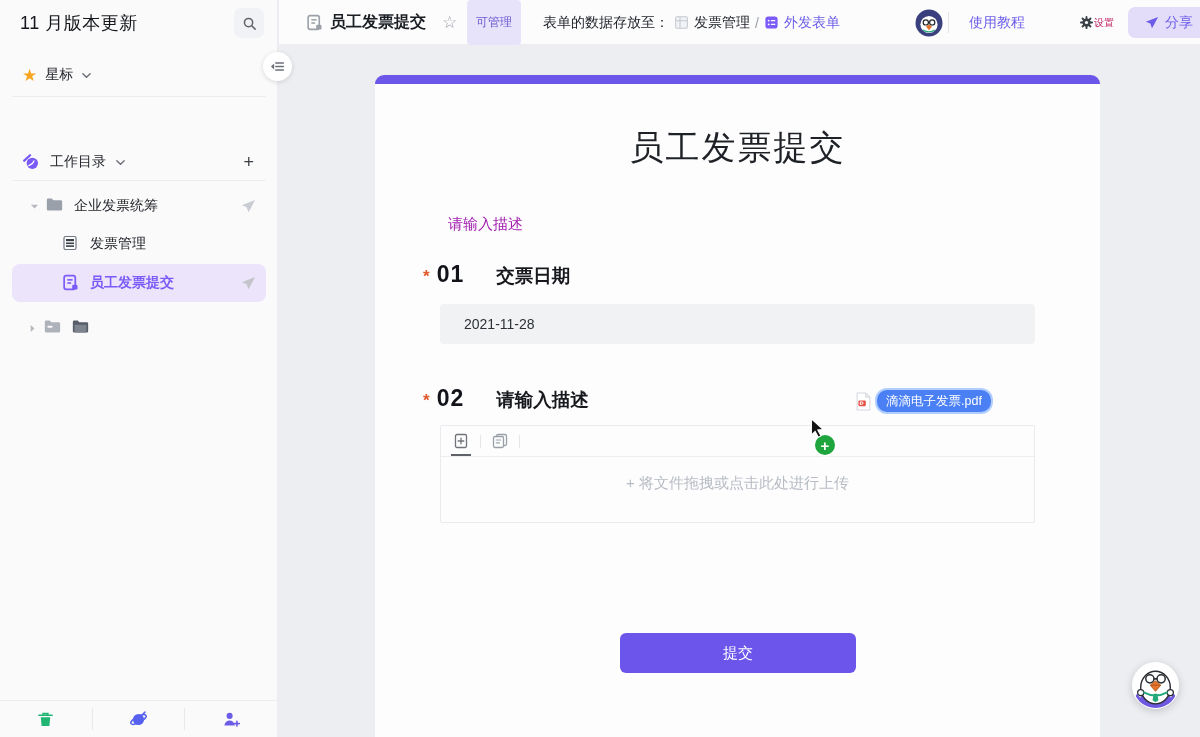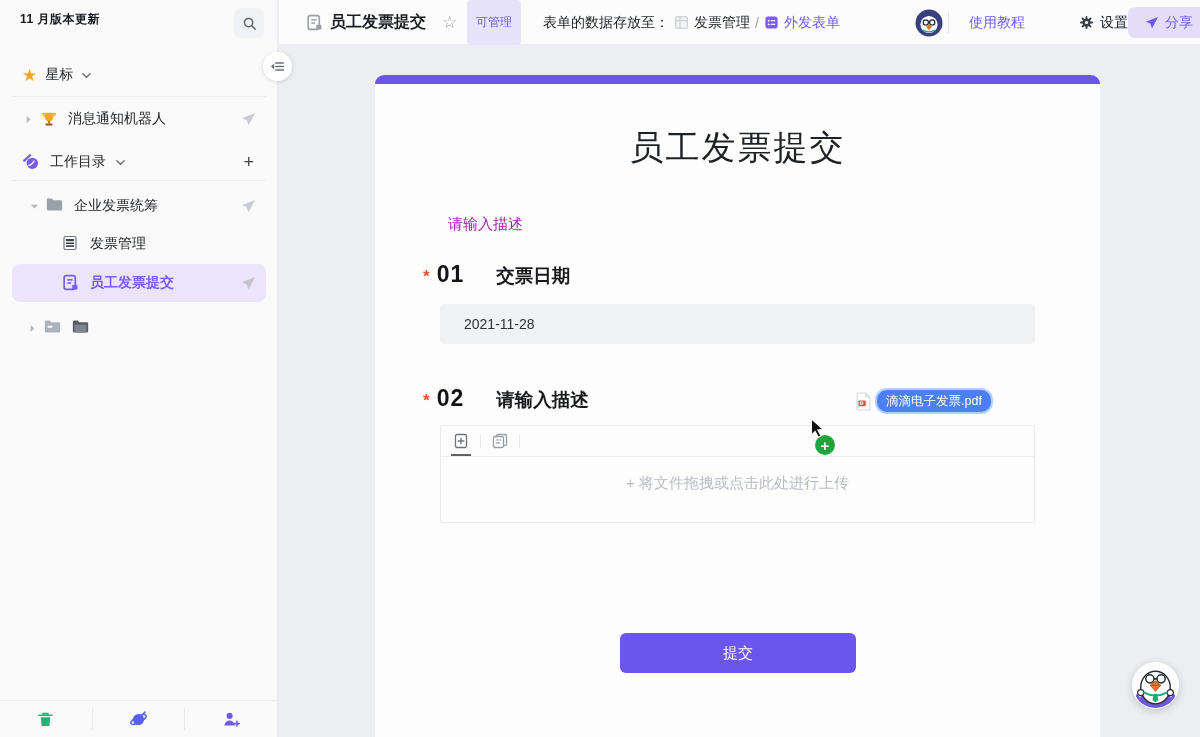--- a/index.html
+++ b/index.html
@@ -4,21 +4,21 @@
 <style>
   * { margin:0; padding:0; box-sizing:border-box; }
   html,body { width:1200px; height:737px; }
   body { position:relative; overflow:hidden; background:#eceef1;
          font-family:"Liberation Sans","DejaVu Sans",sans-serif; color:#23262b; }
   svg { display:block; }
 
   
   .sidebar { position:absolute; left:0; top:0; width:278px; height:737px;
              background:#fafafb; border-right:1px solid #ececf0; z-index:2; }
-  .sb-title { position:absolute; left:20px; top:11px; font-size:12px; font-weight:bold; color:#15171c; letter-spacing:.5px; }
+  .sb-title { position:absolute; left:20px; top:11px; font-size:18px; font-weight:normal; color:#15171c; letter-spacing:.5px; }
   .sb-search { position:absolute; right:13px; top:8px; width:30px; height:30px; border-radius:7px;
                background:#f1f2f5; display:flex; align-items:center; justify-content:center; cursor:pointer; }
   .sb-row { position:absolute; left:12px; width:254px; height:32px; display:flex; align-items:center;
             font-size:14px; border-radius:8px; cursor:pointer; }
   .sb-row .grow { flex:1; }
   .glyph-star { color:#f7a521; font-size:17px; margin:0 8px 0 10px; }
   .caret { width:10px; margin:0 6px 0 12px; flex:0 0 auto; }
   .row-icon { width:18px; height:18px; margin-right:10px; flex:0 0 auto; }
   .plane { width:15px; height:15px; margin-right:10px; flex:0 0 auto; }
   .hr { position:absolute; left:12px; width:254px; height:1px; background:#ededf0; }
@@ -40,21 +40,21 @@
   .tb-docicon { left:27px; }
   .tb-title { left:51px; font-size:16px; font-weight:bold; color:#1b1e23; }
   .tb-star { left:163px; font-size:17px; color:#9ba0a8; cursor:pointer; }
   .tb-badge-wrap { left:188px; }
   .tb-badge { background:#e7e3fb; color:#6b59d3; font-size:12px; padding:14px 9px; border-radius:4px; }
   .tb-storage { left:264px; gap:5px; font-size:14px; color:#1d2127; }
   .crumb-purple { color:#6c5ce7; cursor:pointer; }
   .tb-avatar { left:636px; cursor:pointer; }
   .tb-divider { left:669px; top:12px; height:21px; width:1px; background:#e3e4e8; position:absolute; }
   .tb-tutorial { left:690px; font-size:14px; color:#6c5ce7; cursor:pointer; }
-  .tb-settings { left:800px; gap:6px; font-size:14px; color:#0f172a; cursor:pointer; }
+  .tb-settings { left:800px; font-size:10px; color:#be185d; cursor:pointer; }
   .tb-share { left:849px; top:7px; height:31px; width:82px; background:#e3ddfa; border-radius:7px;
               display:flex; align-items:center; justify-content:center; gap:6px; color:#6c5ce7;
               font-size:14px; position:absolute; cursor:pointer; }
 
   
   .main { position:absolute; left:279px; top:45px; right:0; bottom:0; background:#eceef1; }
   .card { position:absolute; left:96px; top:30px; width:725px; height:662px;
           background:#fdfdfe; border-radius:10px 10px 0 0; }
   .card-accent { height:9px; background:#6c55e9; border-radius:10px 10px 0 0; }
   .form-title { position:absolute; top:50px; left:0; width:100%; text-align:center;
@@ -108,42 +108,20 @@
     <span>星标</span>
     <span style="margin-left:8px;">
       <svg width="11" height="11" viewBox="0 0 12 12">
           <path d="M2 4l4 4 4-4" stroke="#6b6f76" stroke-width="1.5" fill="none" stroke-linecap="round"></path>
         </svg>
     </span>
   </div>
 
   <div class="hr" style="top:96px;"></div>
 
-  <div class="sb-row" style="top:103px;">
-    <span class="caret">
-      <svg width="9" height="9" viewBox="0 0 10 10">
-          <path d="M3 1l4.2 4L3 9z" fill="#b6b9c0"></path>
-        </svg>
-    </span>
-    <span class="row-icon">
-      <svg width="18" height="18" viewBox="0 0 20 20">
-          <path d="M5.5 3h9v5a4.5 4.5 0 01-9 0z" fill="#f6a723"></path>
-          <path d="M5.5 4H3a2.8 2.8 0 002.8 2.8M14.5 4H17a2.8 2.8 0 01-2.8 2.8" stroke="#f6a723" stroke-width="1.4" fill="none"></path>
-          <rect x="8.7" y="12" width="2.6" height="3" fill="#c77f1b"></rect>
-          <rect x="6.2" y="15" width="7.6" height="2.3" rx=".6" fill="#8c5a1f"></rect>
-        </svg>
-    </span>
-    <span>消息通知机器人</span>
-    <span class="grow"></span>
-    <span class="plane">
-      <svg width="15" height="15" viewBox="0 0 16 16">
-          <path d="M15 1L1 6.6l5 2.1L8 14l2.4-4.2L15 1z" fill="#c9ccd2"></path>
-        </svg>
-    </span>
-  </div>
 
   <div class="sb-row" style="top:146px;">
     <span class="row-icon" style="margin-left:10px;">
       <svg width="18" height="18" viewBox="0 0 20 20">
           <circle cx="11.5" cy="11.5" r="6.3" fill="#7a5af8"></circle>
           <path d="M2.5 8.5L9 2.5" stroke="#7a5af8" stroke-width="2.6" stroke-linecap="round"></path>
           <path d="M7.5 14c2.3-.6 5-2.8 5.8-5.2" stroke="#fff" stroke-width="1.4" fill="none" stroke-linecap="round"></path>
         </svg>
     </span>
     <span>工作目录</span>

